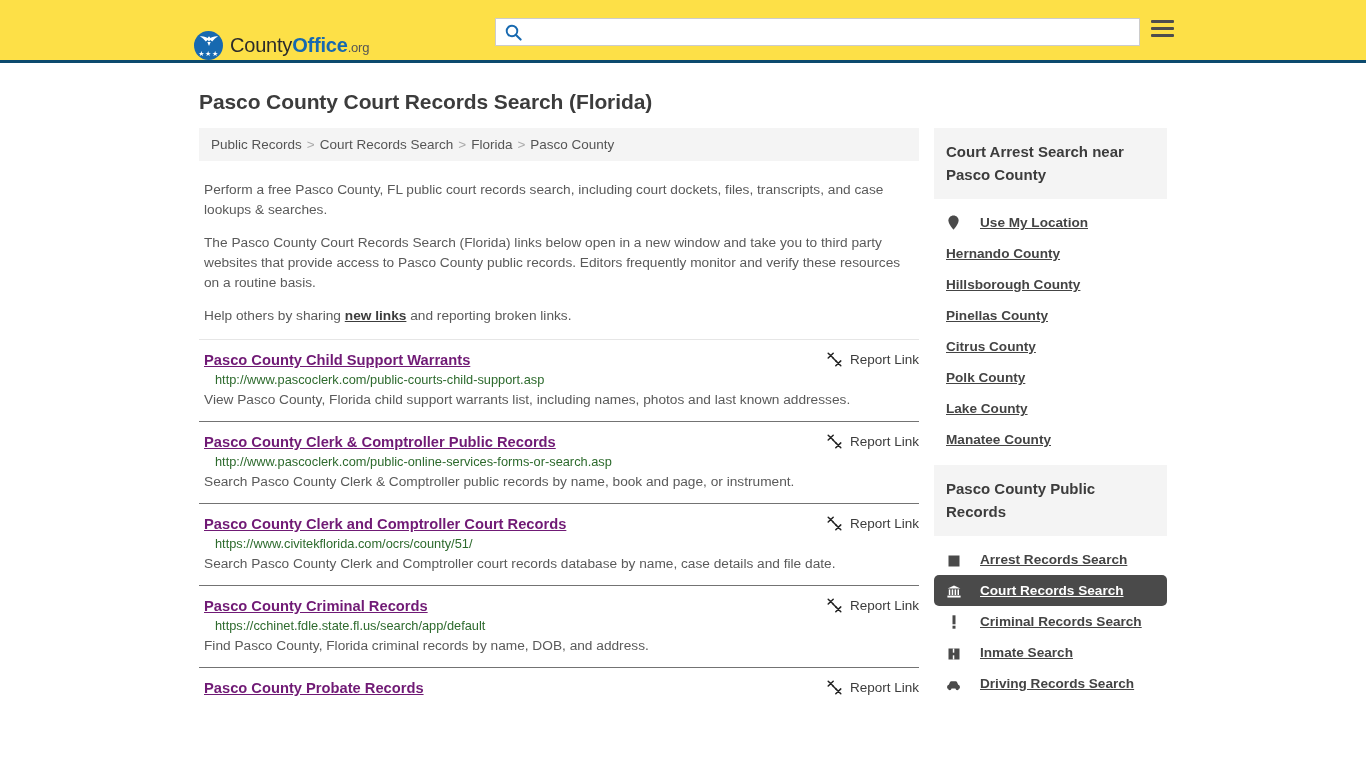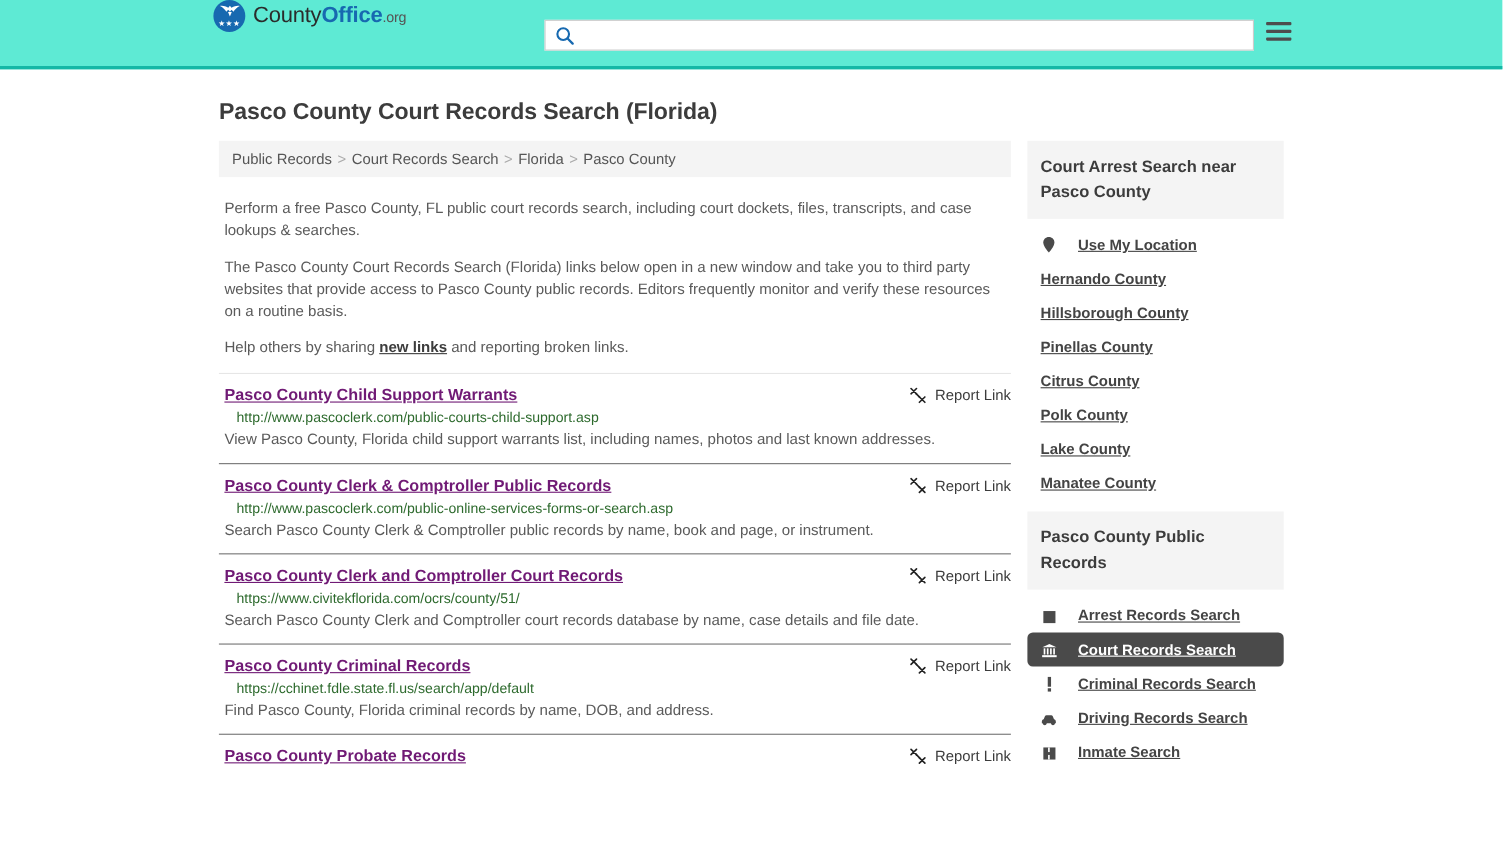--- a/index.html
+++ b/index.html
@@ -8,24 +8,24 @@
     margin: 0; padding: 0;
     width: 1366px; height: 768px;
     overflow: hidden;
     background: #ffffff;
     font-family: "Liberation Sans", sans-serif;
   }
 
   
   .site-header {
     height: 63px;
-    background: #5eead4;
-    border-bottom: 3px solid #14b8a6;
-    display: flex;
-    align-items: flex-start;
+    background: #fde047;
+    border-bottom: 3px solid #0c4a6e;
+    display: flex;
+    align-items: flex-end;
     position: relative;
   }
   .logo-wrap {
     display: flex;
     align-items: center;
     margin-left: 194px;
     gap: 7px;
     text-decoration: none;
   }
   .logo-mark {
@@ -421,38 +421,38 @@
               <svg width="6" height="14" viewBox="0 0 6 14">
                 <rect x="1.5" y="0.3" width="3" height="9" fill="currentColor"></rect>
                 <rect x="1.5" y="10.7" width="3" height="3" fill="currentColor"></rect>
               </svg>
             </span>
             <span class="label">Criminal Records Search</span>
           </div>
 
           <div class="panel-item">
             <span class="ico">
+              <svg width="12" height="12" viewBox="0 0 12 12">
+                <rect x="0.5" y="0.5" width="11" height="11" fill="currentColor"></rect>
+                <rect x="4.8" y="0.5" width="1.5" height="4.2" fill="#ffffff"></rect>
+                <rect x="4.8" y="7.3" width="1.5" height="4.2" fill="#ffffff"></rect>
+              </svg>
+            </span>
+            <span class="label">Inmate Search</span>
+          </div>
+
+          <div class="panel-item">
+            <span class="ico">
               <svg width="16" height="11" viewBox="0 0 16 11">
                 <path d="M1.2 7.2 C1.2 5.6 2.0 4.9 3.0 4.7 L4.2 2.0 C4.5 1.3 5.0 1.0 5.7 1.0 L10.3 1.0 C11.0 1.0 11.5 1.3 11.8 2.0 L13.0 4.7 C14.0 4.9 14.8 5.6 14.8 7.2 L14.8 8.6 L1.2 8.6 Z" fill="currentColor"></path>
                 <circle cx="4.0" cy="8.8" r="1.8" fill="currentColor"></circle>
                 <circle cx="12.0" cy="8.8" r="1.8" fill="currentColor"></circle>
               </svg>
             </span>
             <span class="label">Driving Records Search</span>
           </div>
 
-          <div class="panel-item">
-            <span class="ico">
-              <svg width="12" height="12" viewBox="0 0 12 12">
-                <rect x="0.5" y="0.5" width="11" height="11" fill="currentColor"></rect>
-                <rect x="4.8" y="0.5" width="1.5" height="4.2" fill="#ffffff"></rect>
-                <rect x="4.8" y="7.3" width="1.5" height="4.2" fill="#ffffff"></rect>
-              </svg>
-            </span>
-            <span class="label">Inmate Search</span>
-          </div>
-
         </div>
       </div>
 
     </div>
   </div>
 </div>
 
 </body></html>

